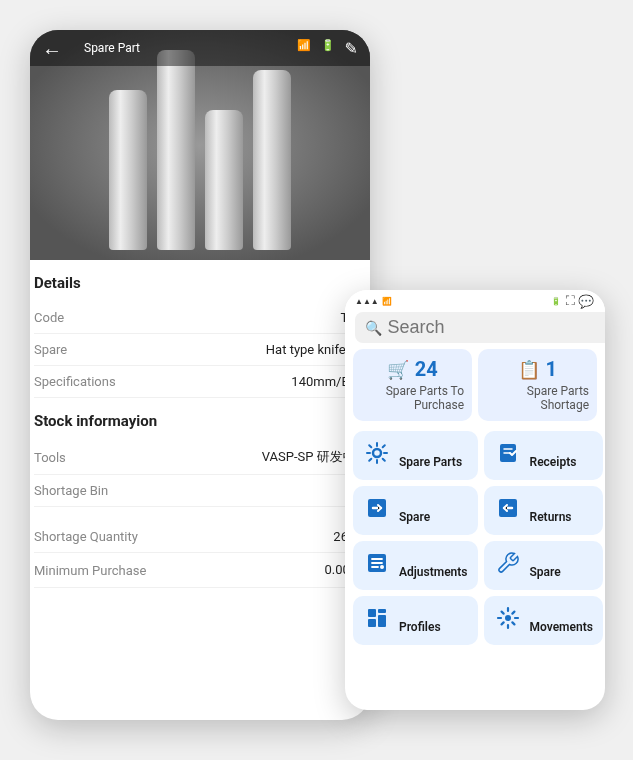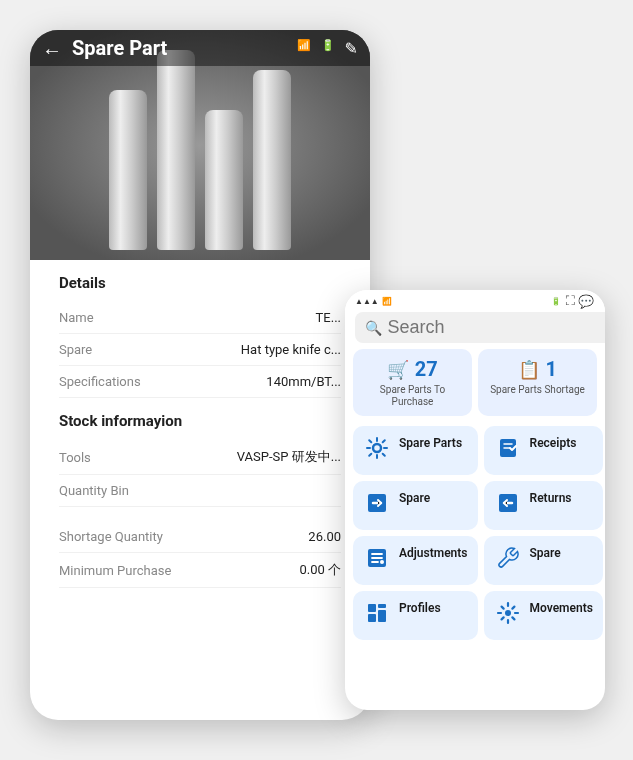--- a/index.html
+++ b/index.html
@@ -63,32 +63,33 @@
       align-items: center;
       padding: 0 12px;
       color: #fff;
     }
     .topbar-back {
       font-size: 20px;
       cursor: pointer;
       margin-right: 10px;
     }
     .topbar-title {
-      font-size: 20px;
-      font-weight: 700;
+      font-size: 12px;
+      font-weight: 400;
       flex: 1;
+      margin-left: 12px;
     }
     .topbar-icons {
       display: flex;
       gap: 10px;
       font-size: 14px;
     }
 
     .phone1-content {
-      padding: 14px 29px;
+      padding: 14px 4px;
       overflow-y: auto;
       height: calc(100% - 230px);
     }
 
     .section-title {
       font-size: 15px;
       font-weight: 700;
       color: #222;
       margin-bottom: 10px;
     }
@@ -187,38 +188,38 @@
       align-items: center;
       gap: 5px;
     }
     .summary-icon { font-size: 18px; }
     .summary-count {
       font-size: 20px;
       font-weight: 700;
       color: #1a6fc4;
     }
     .summary-label {
-      font-size: 10px;
+      font-size: 12px;
       color: #555;
-      text-align: center;
+      text-align: right;
       line-height: 1.2;
     }
 
     
     .menu-grid {
       display: grid;
       grid-template-columns: 1fr 1fr;
       gap: 6px;
       padding: 4px 8px 8px 8px;
     }
     .menu-item {
       background: #e8f2ff;
       border-radius: 10px;
       display: flex;
-      align-items: flex-start;
+      align-items: flex-end;
       gap: 8px;
       padding: 10px 10px;
       cursor: pointer;
     }
     .menu-item-icon {
       font-size: 22px;
       color: #1a6fc4;
       min-width: 28px;
       text-align: center;
     }
@@ -256,41 +257,41 @@
         <span style="font-size:11px;">🔋</span>
         <span style="font-size:16px;">✎</span>
       </div>
     </div>
   </div>
 
   <div class="phone1-content">
     <div class="section-title">Details</div>
 
     <div class="detail-row">
-      <span class="detail-label">Name</span>
+      <span class="detail-label">Code</span>
       <span class="detail-value">TE...</span>
     </div>
     <div class="detail-row">
       <span class="detail-label">Spare</span>
       <span class="detail-value">Hat type knife c...</span>
     </div>
     <div class="detail-row">
       <span class="detail-label">Specifications</span>
       <span class="detail-value">140mm/BT...</span>
     </div>
 
     <div class="section-gap"></div>
     <div class="section-title">Stock informayion</div>
 
     <div class="detail-row">
       <span class="detail-label">Tools</span>
       <span class="detail-value">VASP-SP 研发中...</span>
     </div>
     <div class="detail-row">
-      <span class="detail-label">Quantity Bin</span>
+      <span class="detail-label">Shortage Bin</span>
       <span class="detail-value"></span>
     </div>
 
     <div class="section-gap"></div>
 
     <div class="detail-row">
       <span class="detail-label">Shortage Quantity</span>
       <span class="detail-value">26.00</span>
     </div>
     <div class="detail-row">
@@ -318,21 +319,21 @@
     <div class="phone2-searchbox">
       <span class="search-icon">🔍</span>
       <input class="search-input" type="text" placeholder="Search" style="">
     </div>
   </div>
 
   <div class="summary-row">
     <div class="summary-card">
       <div class="summary-card-top">
         <span class="summary-icon">🛒</span>
-        <span class="summary-count">27</span>
+        <span class="summary-count">24</span>
       </div>
       <span class="summary-label">Spare Parts To Purchase</span>
     </div>
     <div class="summary-card">
       <div class="summary-card-top">
         <span class="summary-icon">📋</span>
         <span class="summary-count">1</span>
       </div>
       <span class="summary-label">Spare Parts Shortage</span>
     </div>

